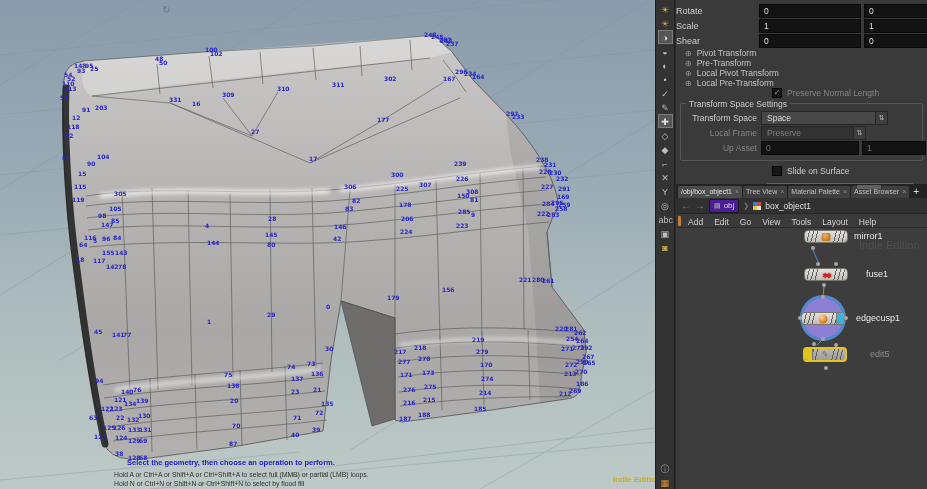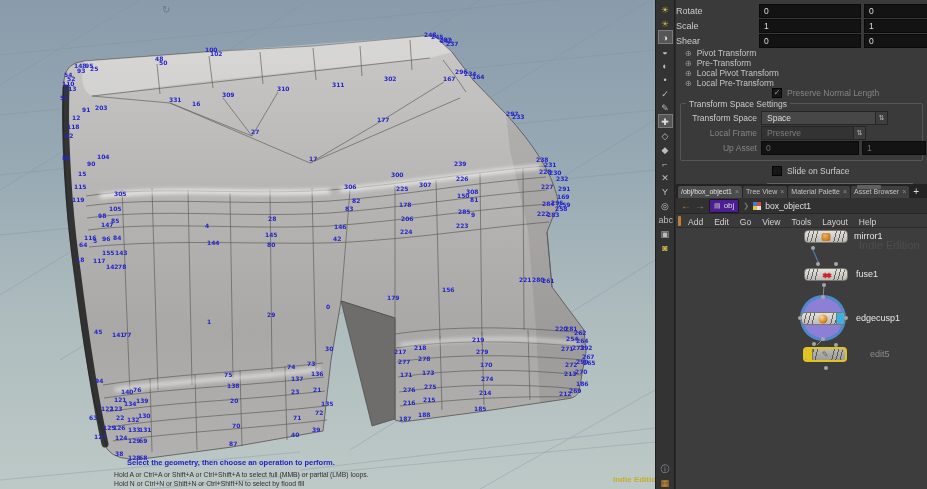--- a/index.html
+++ b/index.html
@@ -584,21 +584,21 @@
         <span class="hatch hr"></span>
         <span class="nicon mirror-icon"></span>
       </div>
       <span class="node-label" style="left:178px;top:3px">mirror1</span>
 
       <div class="node" style="left:128px;top:40px">
         <span class="hatch hl"></span>
         <span class="hatch hr"></span>
         <span class="nicon fuse-icon">✱✱</span>
       </div>
-      <span class="node-label" style="left:180px;top:41px">fuse1</span>
+      <span class="node-label" style="left:190px;top:41px">fuse1</span>
 
       <div class="node" style="left:125px;top:84px">
         <span class="hatch hl"></span>
         <span class="hatch hr"></span>
         <span class="nicon sphere-icon"></span>
         <span class="flag right"></span>
       </div>
       <span class="node-label" style="left:180px;top:85px">edgecusp1</span>
 
       <div class="node ghost" style="left:127px;top:119px;height:15px">

